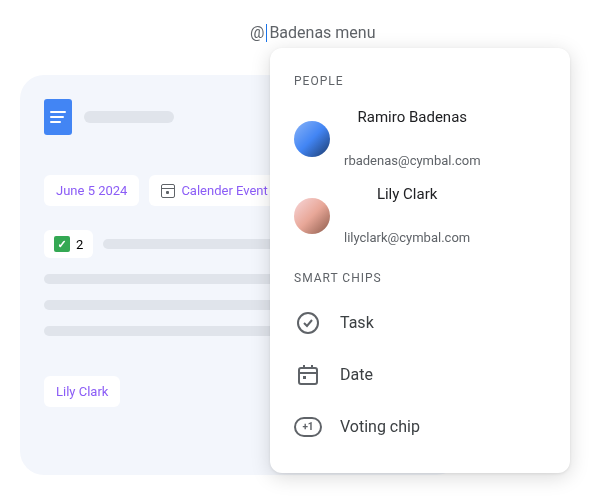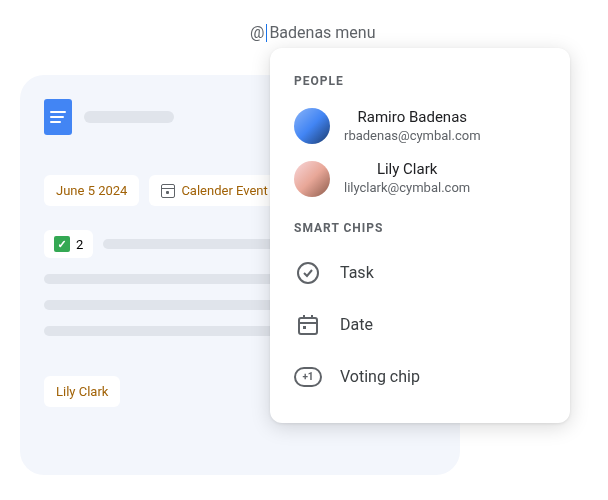--- a/index.html
+++ b/index.html
@@ -64,21 +64,21 @@
       display: flex;
       align-items: center;
       gap: 10px;
       margin-bottom: 16px;
     }
     .chip {
       background: #fff;
       border-radius: 6px;
       padding: 8px 12px;
       font-size: 13px;
-      color: #a16207;
+      color: #8b5cf6;
       display: inline-flex;
       align-items: center;
       gap: 6px;
     }
     .placeholder-line {
       height: 10px;
       background: #e0e4eb;
       border-radius: 5px;
       flex: 1;
     }
@@ -181,21 +181,21 @@
       left: 270px;
       top: 48px;
       width: 300px;
       background: #fff;
       border-radius: 12px;
       box-shadow: 0 4px 20px rgba(0,0,0,0.15), 0 1px 3px rgba(0,0,0,0.08);
       padding: 20px 0;
     }
     .section-header {
       font-size: 12px;
-      font-weight: 700;
+      font-weight: 400;
       letter-spacing: 1px;
       color: #5f6368;
       padding: 6px 24px 12px;
     }
     .person-item {
       display: flex;
       align-items: center;
       gap: 14px;
       padding: 8px 24px;
       cursor: pointer;
@@ -203,21 +203,21 @@
     .avatar {
       width: 36px;
       height: 36px;
       border-radius: 50%;
       flex-shrink: 0;
     }
     .avatar1 { background: linear-gradient(135deg, #8ab4f8 0%, #4285f4 50%, #1b3a6b 100%); }
     .avatar2 { background: linear-gradient(135deg, #f8d7da 0%, #e8a798 50%, #8b5a4a 100%); }
     .person-info { display: flex; flex-direction: column; }
     .person-name { font-size: 15px; color: #202124; line-height: 1.3; text-align: center; }
-    .person-email { font-size: 13px; color: #5f6368; line-height: 1.3; }
+    .person-email { font-size: 13px; color: #5f6368; line-height: 1.3; margin-top: 25px; }
     .chip-item {
       display: flex;
       align-items: center;
       gap: 18px;
       padding: 12px 24px;
       cursor: pointer;
       font-size: 16px;
       color: #3c4043;
     }
     .chip-icon {

